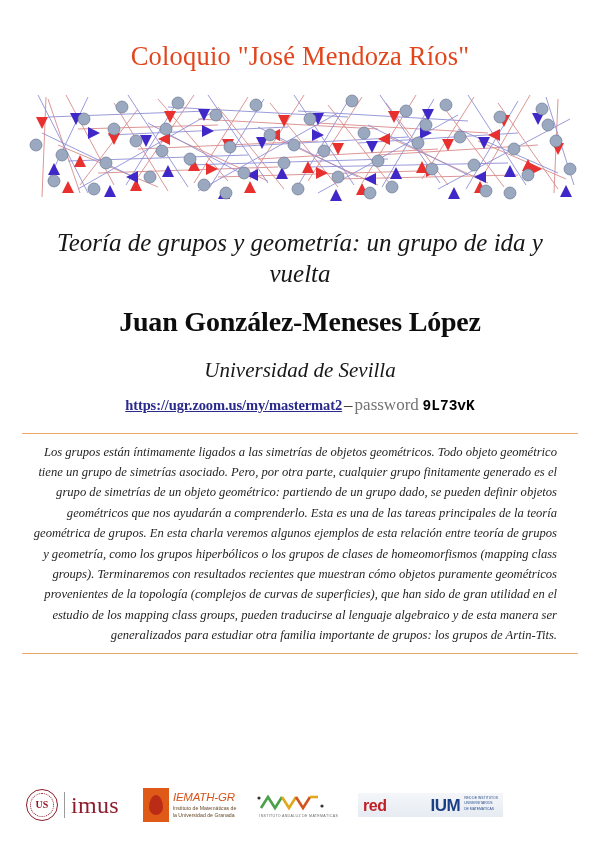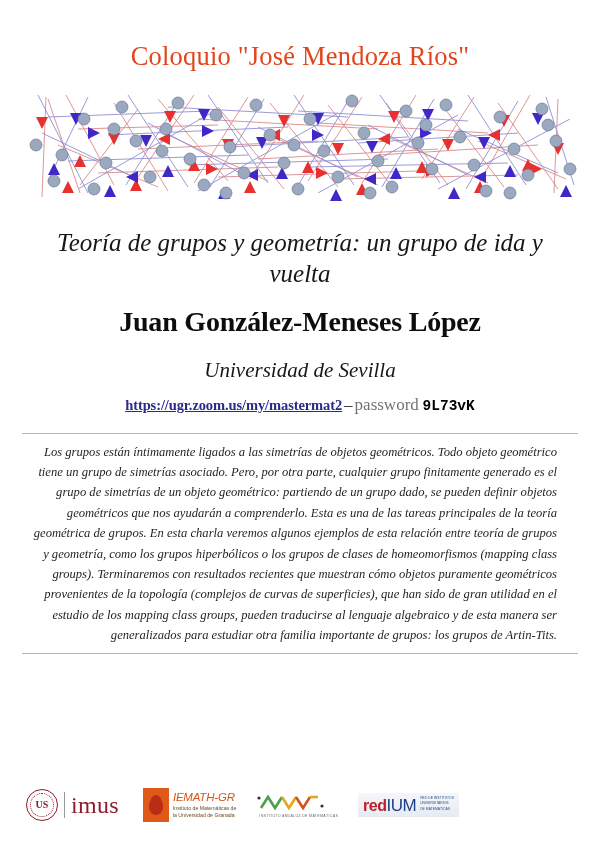--- a/index.html
+++ b/index.html
@@ -228,24 +228,25 @@
   .redium-main { line-height: 1; display: flex; align-items: baseline; }
   .redium-red {
     font-family: "Liberation Sans", sans-serif;
     font-weight: bold;
     font-size: 16px;
     color: #c02026;
     letter-spacing: -0.5px;
   }
   .redium-blue {
     font-family: "Liberation Sans", sans-serif;
-    font-weight: normal;
+    font-weight: bold;
     font-size: 17px;
     color: #1b3f87;
     letter-spacing: -0.5px;
+    margin-left: 44px;
   }
   .redium-tag {
     font-family: "Liberation Sans", sans-serif;
     font-size: 3.4px;
     color: #2b4f8f;
     line-height: 1.5;
     white-space: pre-line;
     padding-bottom: 2px;
   }
 

